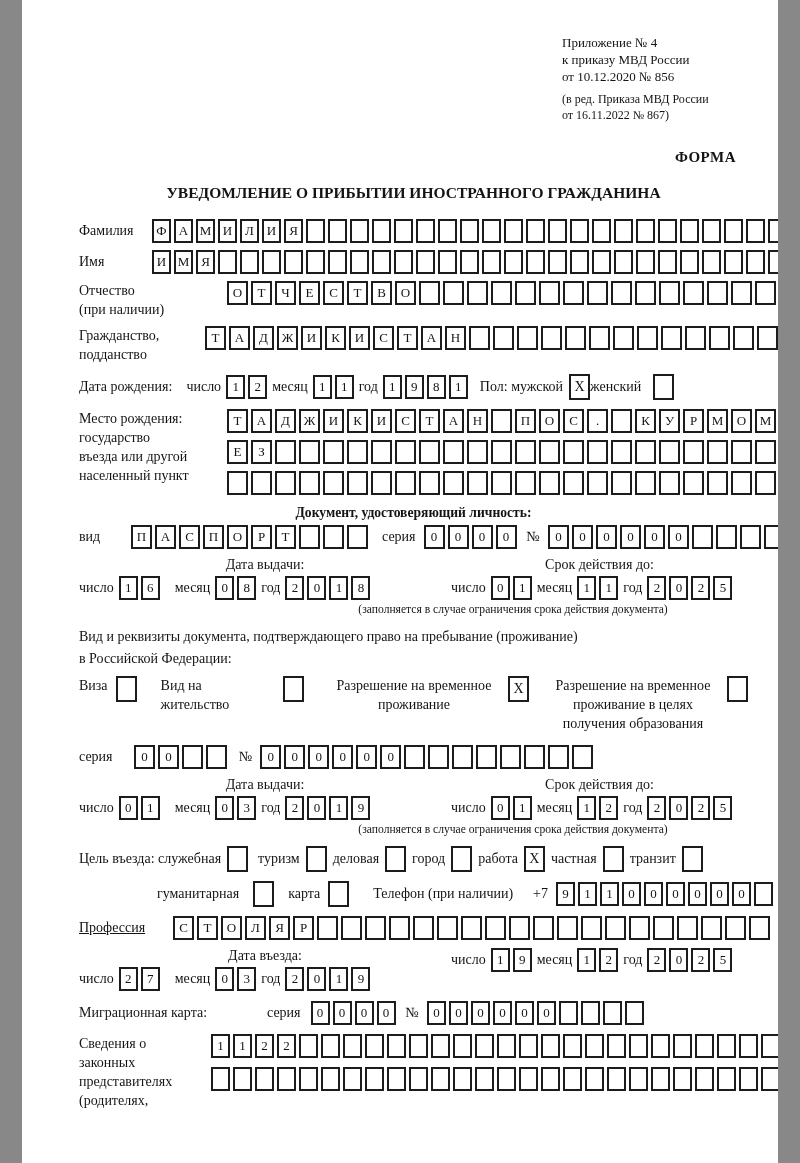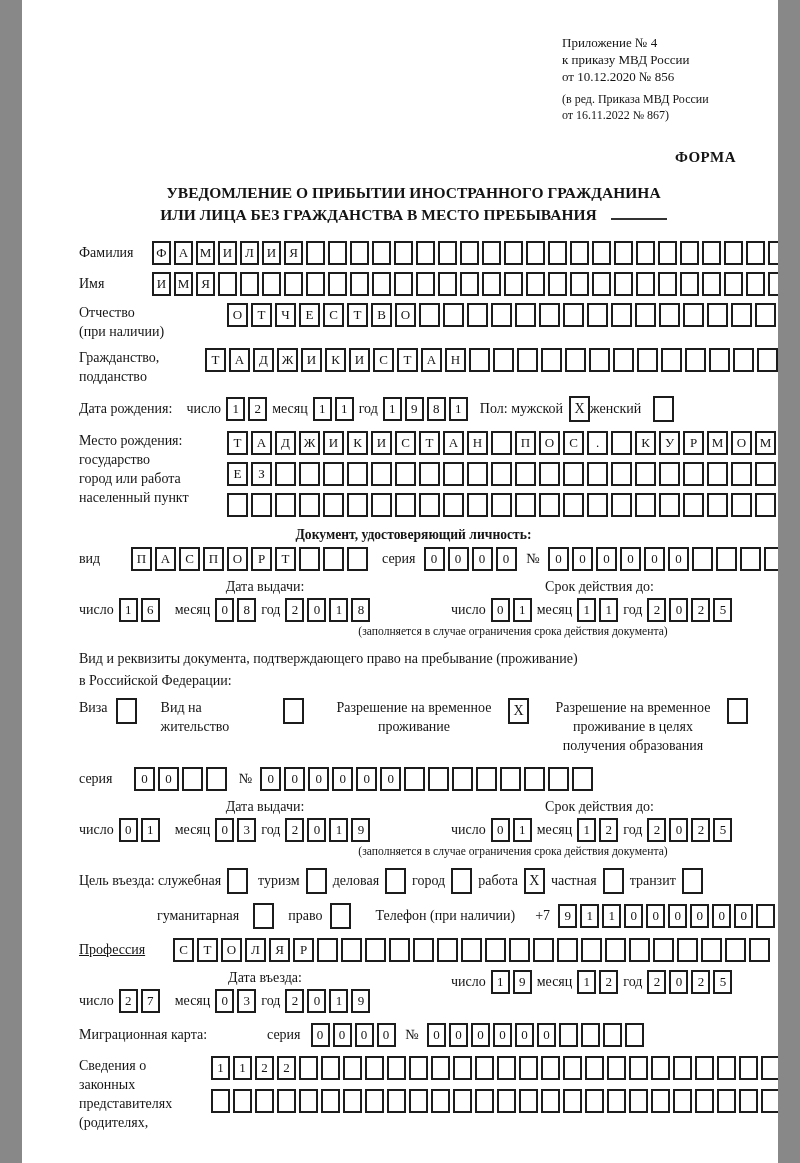--- a/index.html
+++ b/index.html
@@ -60,23 +60,20 @@
     <div>к приказу МВД России</div>
     <div>от 10.12.2020 № 856</div>
     <div class="edit first">(в ред. Приказа МВД России</div>
     <div class="edit">от 16.11.2022 № 867)</div>
   </div>
 
   <div class="forma">ФОРМА</div>
 
   <div class="title">
     <div>УВЕДОМЛЕНИЕ О ПРИБЫТИИ ИНОСТРАННОГО ГРАЖДАНИНА</div>
-    <div>
-      <span>ИЛИ ЛИЦА БЕЗ ГРАЖДАНСТВА В МЕСТО ПРЕБЫВАНИЯ</span><span class="blank-line"></span>
-    </div>
   </div>
 
 
   <div class="frow" style="margin-top:15px;">
     <span class="lbl" style="width:73px;">Фамилия</span>
     <span class="cells">
         <span class="box">Ф</span>
         <span class="box">А</span>
         <span class="box">М</span>
         <span class="box">И</span>
@@ -234,21 +231,21 @@
     <span class="lbl" style="margin-left:12px;">Пол: мужской</span>
     <span class="cbx" style="margin-left:6px;">X</span>
     <span class="lbl" style="">женский</span>
     <span class="cbx" style="margin-left:12px;"></span>
   </div>
 
   <div class="frow top" style="margin-top:9px;">
     <span class="lblcol" style="width:148px;">
       <div>Место рождения:</div>
       <div>государство</div>
-      <div>город или работа</div>
+      <div>въезда или другой</div>
       <div>населенный пункт</div>
     </span>
     <span class="stack">
       <span class="cells sp">
           <span class="box">Т</span>
           <span class="box">А</span>
           <span class="box">Д</span>
           <span class="box">Ж</span>
           <span class="box">И</span>
           <span class="box">К</span>
@@ -525,21 +522,21 @@
     <span class="cbx">X</span>
     <span class="lbl">частная</span>
     <span class="cbx"></span>
     <span class="lbl">транзит</span>
     <span class="cbx"></span>
   </div>
 
   <div class="frow" style="margin-top:9px;gap:8px;">
     <span class="lbl" style="margin-left:78px;">гуманитарная</span>
     <span class="cbx" style="margin-left:6px;"></span>
-    <span class="lbl" style="margin-left:6px;">право</span>
+    <span class="lbl" style="margin-left:6px;">карта</span>
     <span class="cbx"></span>
     <span class="lbl" style="margin-left:16px;">Телефон (при наличии)</span>
     <span class="lbl" style="margin-left:12px;">+7</span>
     <span class="cells">
         <span class="box">9</span>
         <span class="box">1</span>
         <span class="box">1</span>
         <span class="box">0</span>
         <span class="box">0</span>
         <span class="box">0</span>

